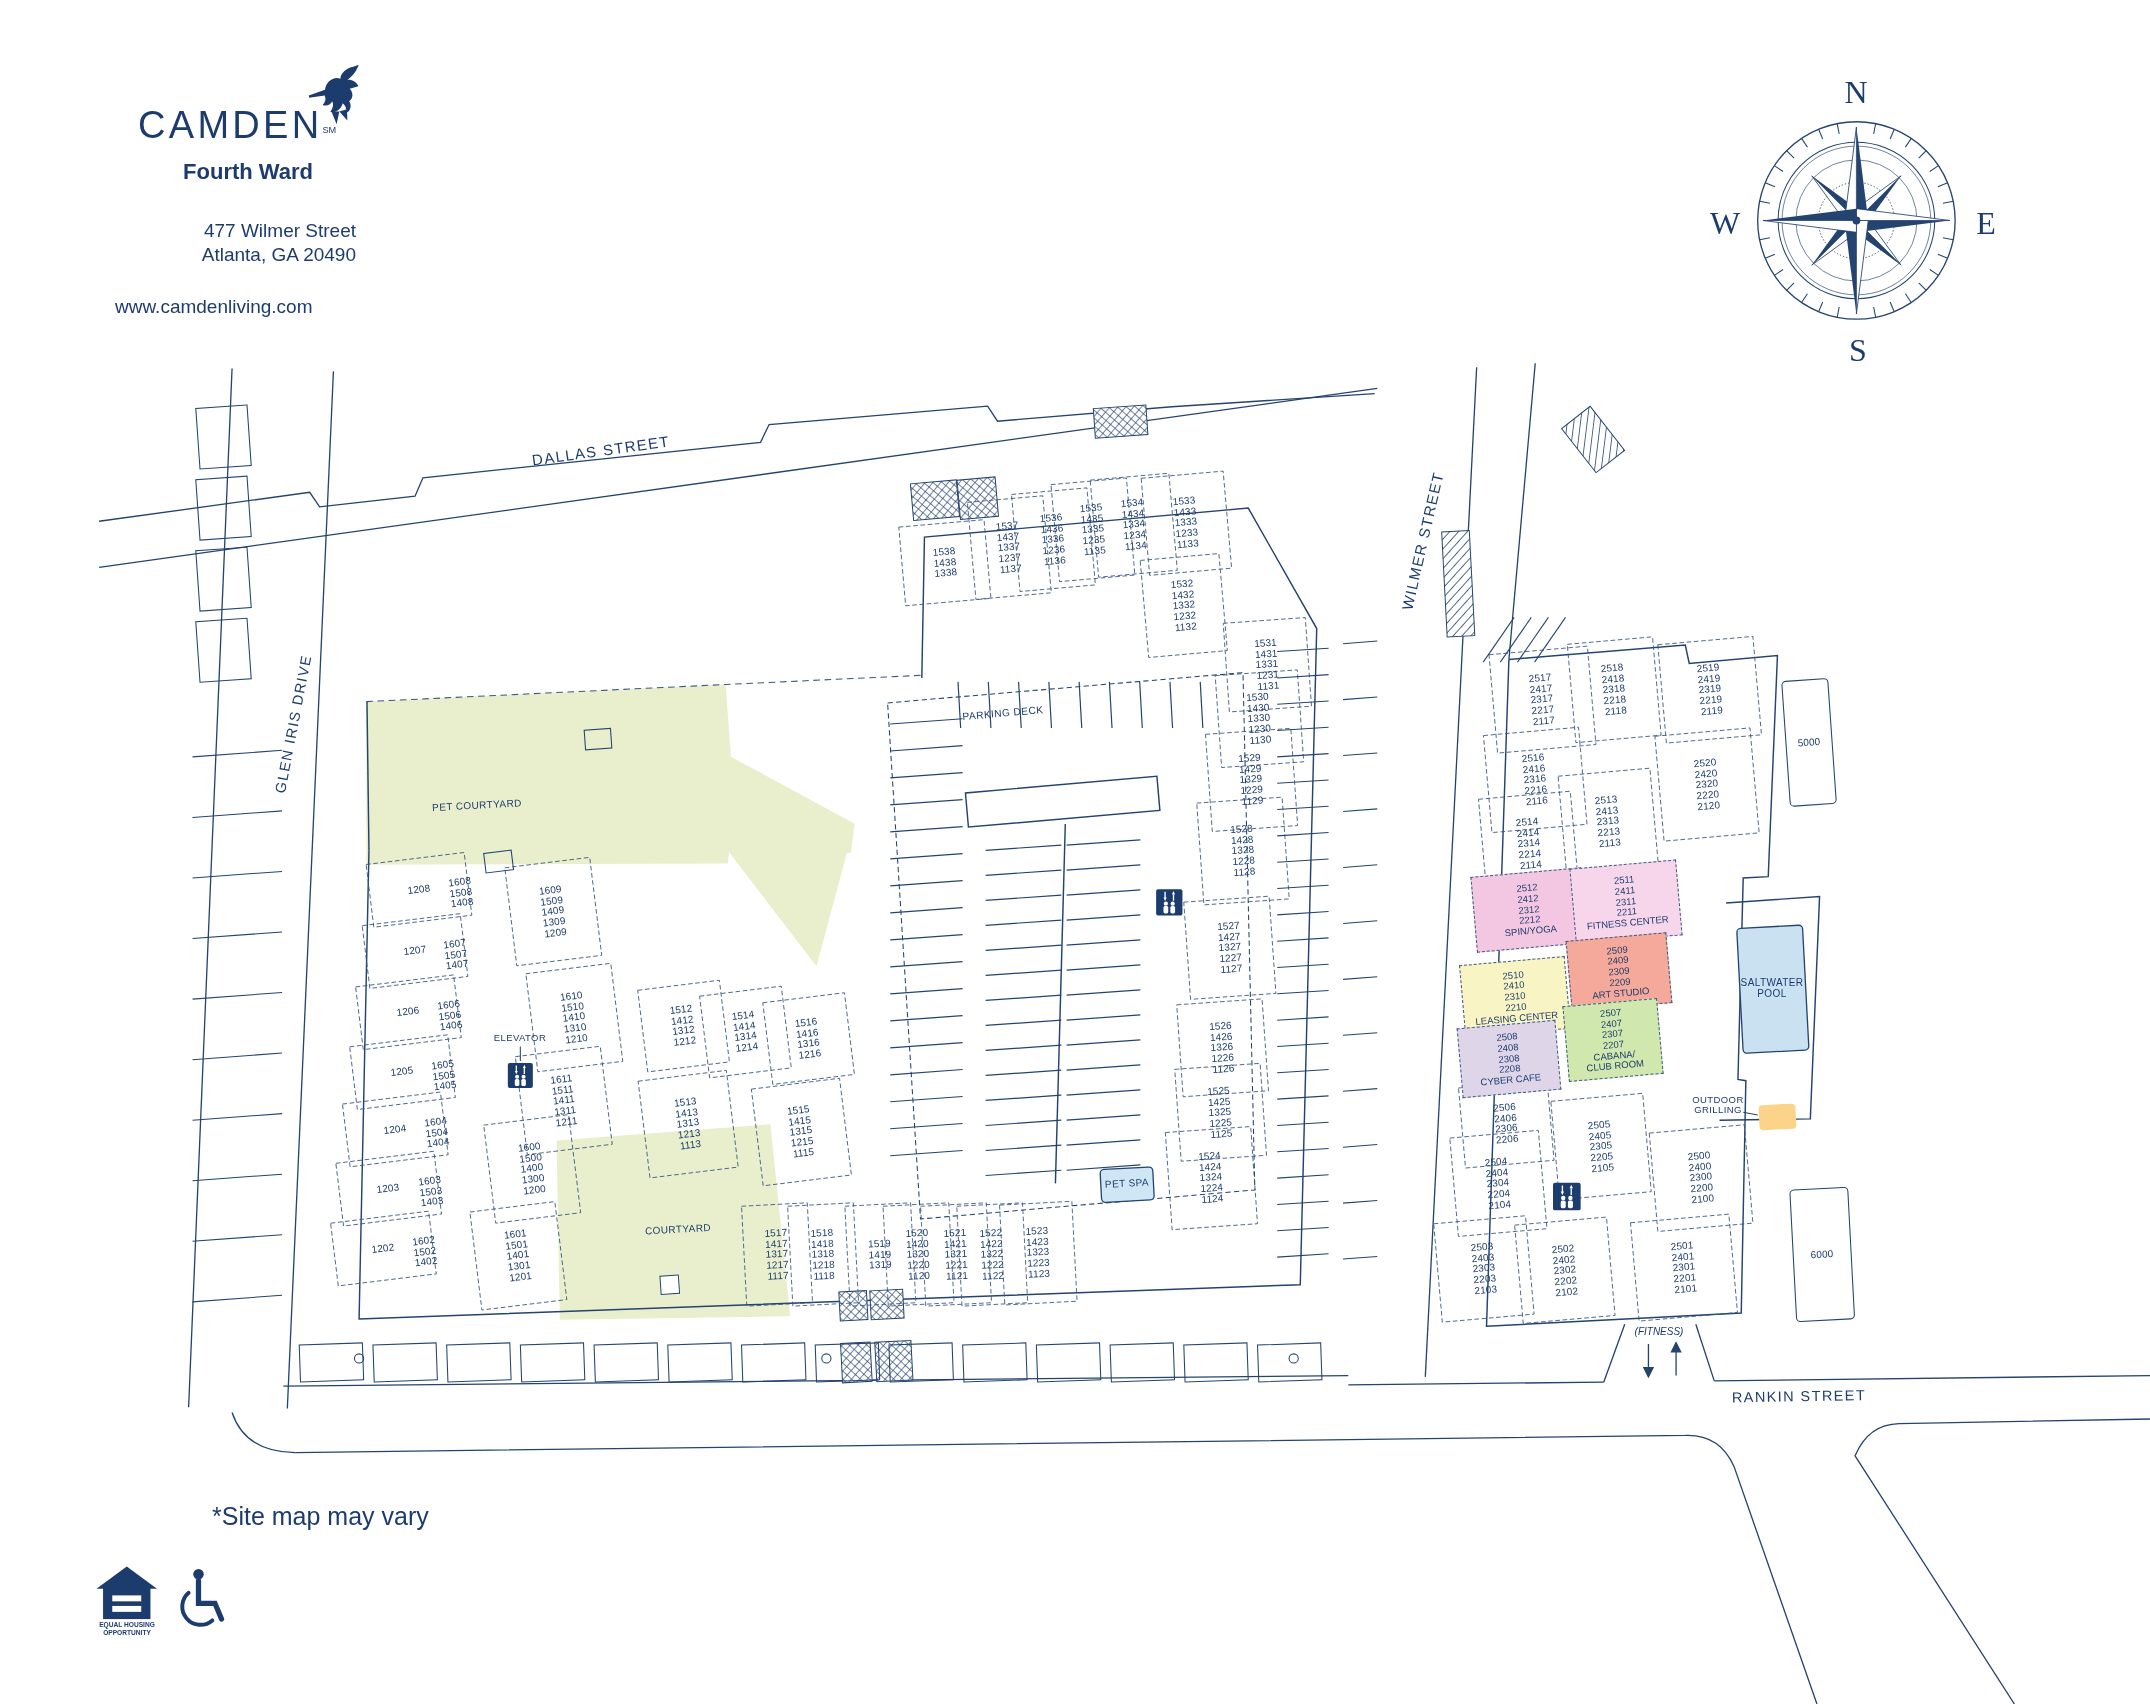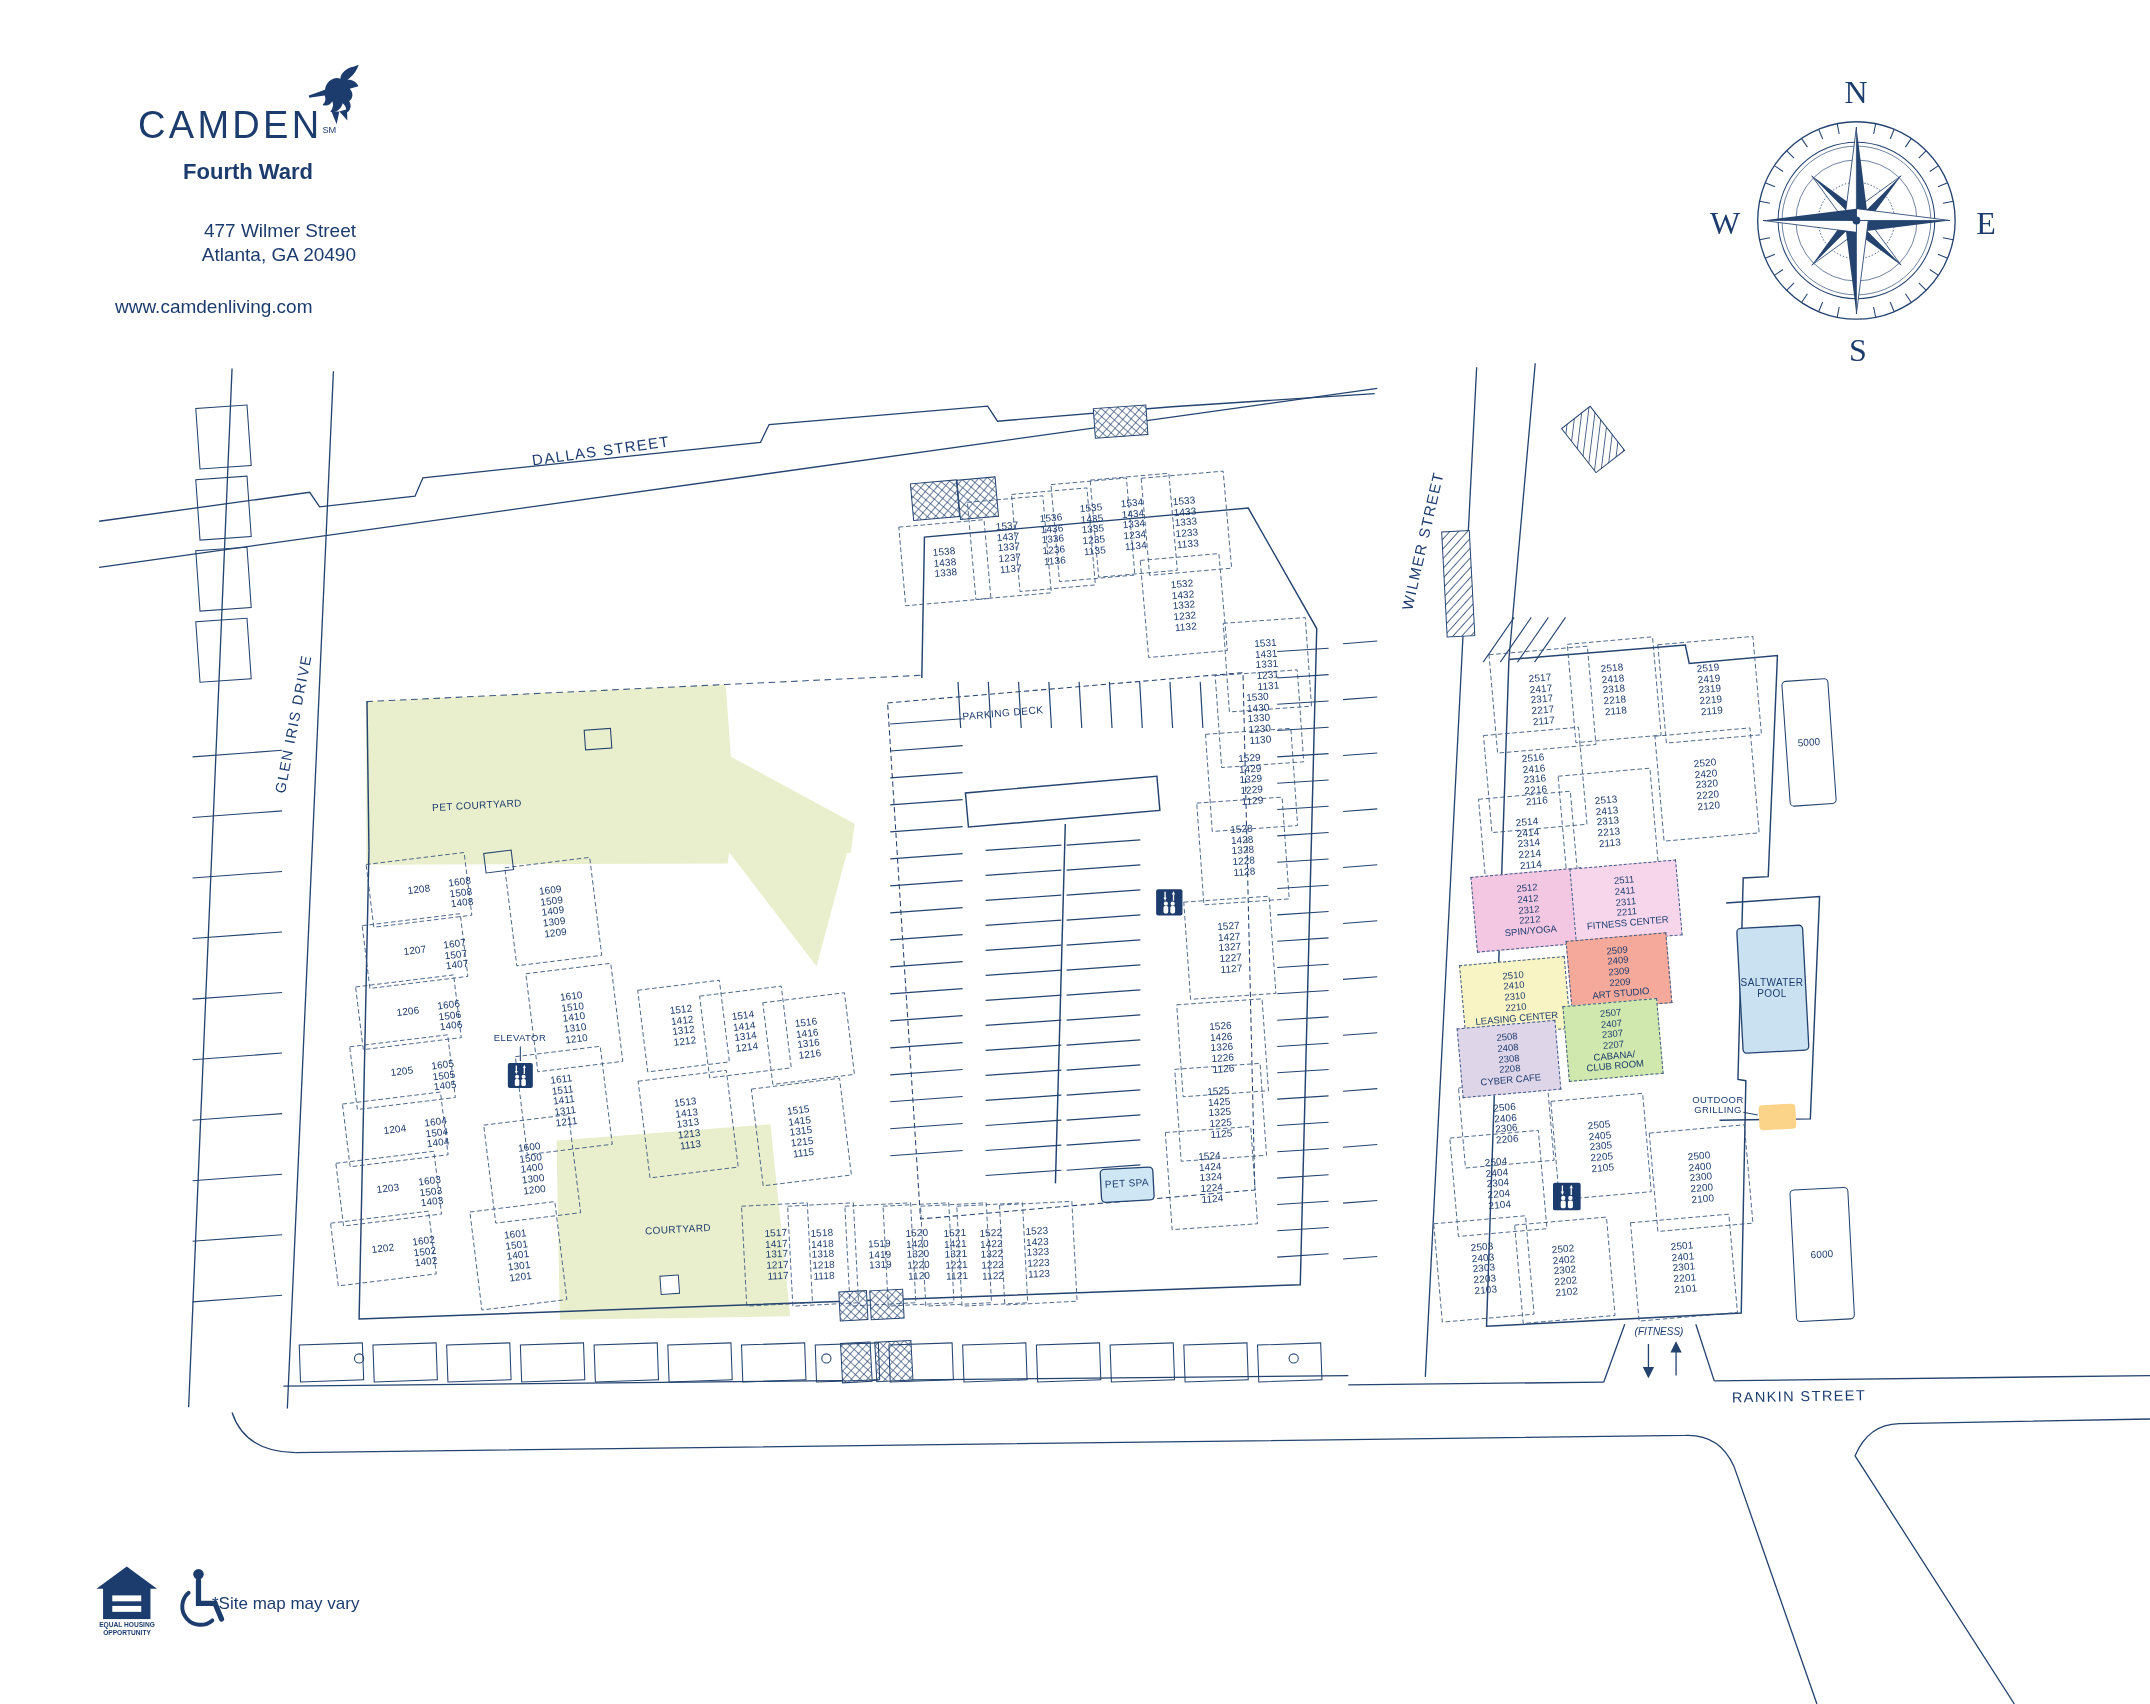--- a/index.html
+++ b/index.html
@@ -16,21 +16,21 @@
   .amenity{position:absolute;border:1px dashed #3c5a86;display:flex;align-items:center;justify-content:center;
        text-align:center;white-space:pre-line;font-size:9.5px;line-height:1.13;color:#1d3c6e;
        transform:translate(-50%,-50%) rotate(var(--r,0deg));}
   
   .brand{position:absolute;left:138px;top:104px;font-size:38px;letter-spacing:3.3px;font-weight:normal;}
   .brand-sm{font-size:9.2px;letter-spacing:0;vertical-align:5.3px;}
   .property{position:absolute;left:158px;top:159px;width:155px;text-align:right;font-size:22px;font-weight:bold;}
   .addr{position:absolute;left:112px;top:219px;width:244px;text-align:right;font-size:19px;line-height:1.28;}
   .site{position:absolute;left:115px;top:296px;font-size:19px;}
   .compass-letter{font-family:"Liberation Serif",serif;font-size:32px;}
-  .disclaimer{position:absolute;left:212px;top:1594px;font-size:17px;}
+  .disclaimer{position:absolute;left:212px;top:1502px;font-size:25px;}
   .eho-text{position:absolute;left:88px;top:1621px;width:78px;text-align:center;font-size:6.6px;font-weight:bold;line-height:1.15;}
 </style>
 </head>
 <body>
 
 <div class="canvas">
 
   <svg id="map-svg" width="2151" height="1704" viewBox="0 0 3267 2589">
     <defs>
       <pattern id="xhatch" width="9" height="9" patternUnits="userSpaceOnUse" patternTransform="rotate(45)">

